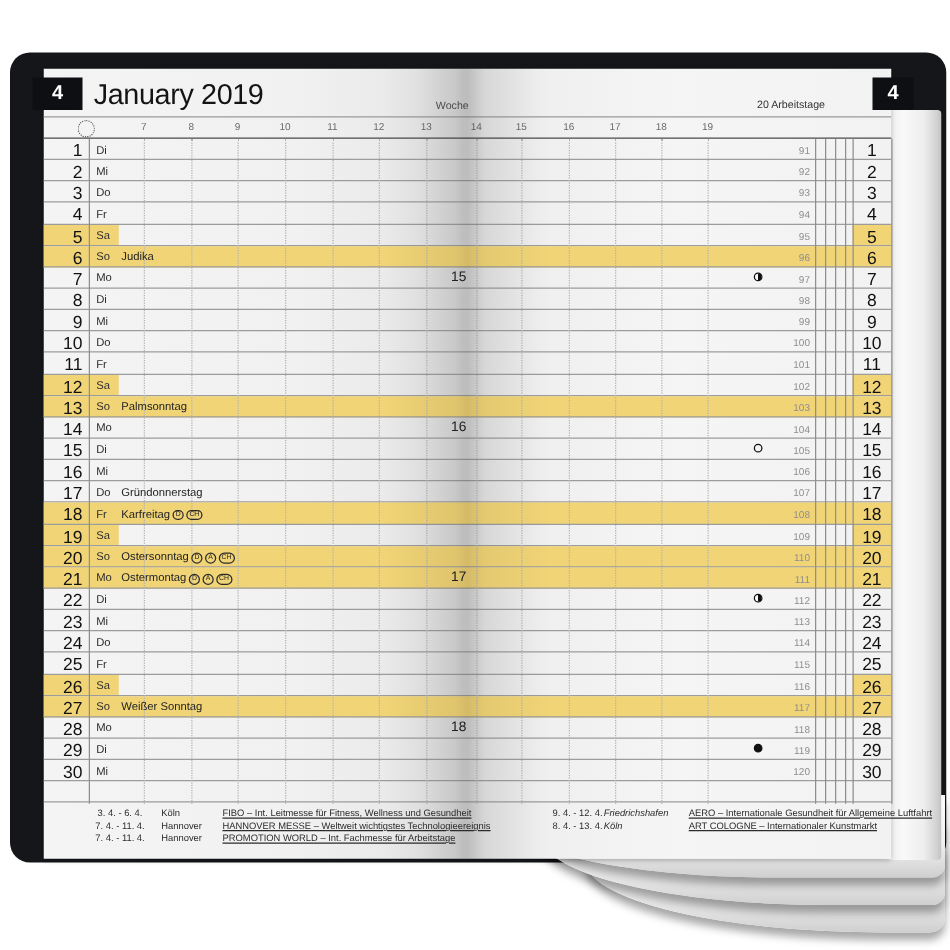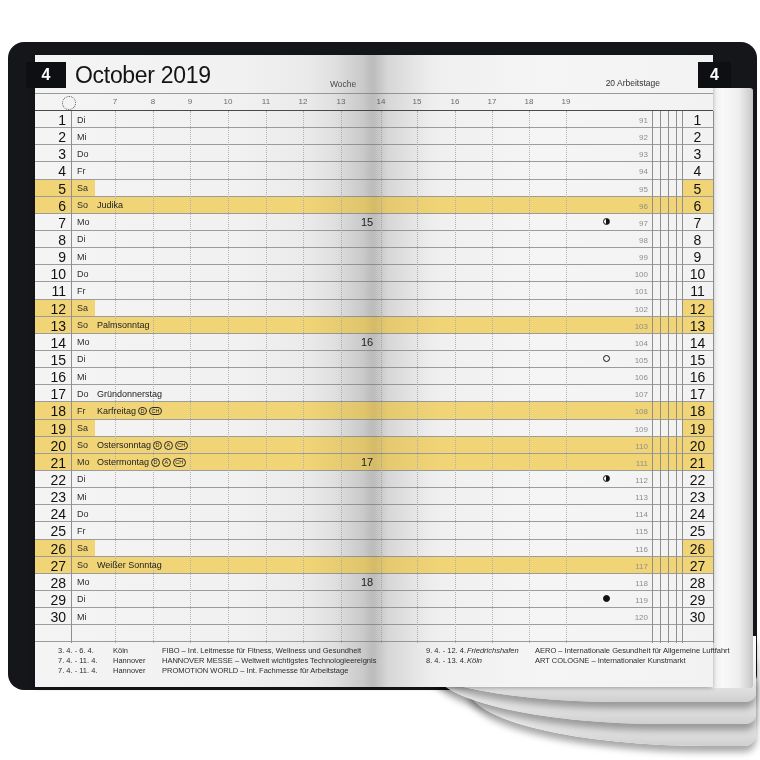--- a/index.html
+++ b/index.html
@@ -36,21 +36,21 @@
       #e2e2e2 52%,#efefef 58%,#f5f5f5 75%,#f2f2f2 100%);
     box-shadow:0 1px 4px rgba(0,0,0,0.3);}
 
   
   .month-tab{position:absolute;top:7px;height:26px;background:#0d0f12;color:#fff;
     font-size:16px;font-weight:bold;text-align:center;line-height:26px;z-index:6;}
   .month-tab.left{left:-9px;width:40px;}
   .month-tab.right{left:663px;width:33px;}
   .page-title{position:absolute;left:40px;top:7px;font-size:23px;color:#141414;
     letter-spacing:-0.3px;z-index:6;}
-  .week-col-label{position:absolute;left:295px;top:24px;width:45px;text-align:left;
+  .week-col-label{position:absolute;left:295px;top:24px;width:45px;text-align:right;
     font-size:8.5px;color:#4a4a4a;z-index:6;}
   .workdays{position:absolute;left:540px;top:23px;width:85px;text-align:right;
     font-size:8.5px;color:#333;z-index:6;}
 
   
   .hour-scale{position:absolute;left:0;top:38px;width:678px;height:17px;
     border-top:1px solid #9a9a9a;}
   .clock-icon{position:absolute;left:27px;top:2px;width:12px;height:12px;
     border:1.6px dotted #555;border-radius:50%;}
   .hour-label{position:absolute;top:3px;width:20px;margin-left:-10px;text-align:center;
@@ -88,43 +88,43 @@
   .fold{position:absolute;left:0;top:0;width:678px;height:632px;pointer-events:none;z-index:5;
     background:linear-gradient(90deg,rgba(0,0,0,0) 0%,rgba(0,0,0,0) 40%,
       rgba(0,0,0,0.07) 48.5%,rgba(0,0,0,0.12) 50%,rgba(0,0,0,0.05) 52%,
       rgba(0,0,0,0) 60%,rgba(0,0,0,0) 100%);}
 
   
   .fairs-col{position:absolute;top:591px;font-size:7.5px;color:#2b2b2b;line-height:10px;z-index:6;}
   .fairs-col.left{left:23px;}
   .fairs-col.right{left:367px;}
   .fair-line{display:flex;white-space:nowrap;}
-  .fair-dates{display:inline-block;text-align:left;flex:none;}
+  .fair-dates{display:inline-block;text-align:center;flex:none;margin-left:16px;}
   .fairs-col.left .fair-dates{width:44px;}
   .fairs-col.right .fair-dates{width:40px;padding-left:24px;}
   .fair-city{display:inline-block;flex:none;}
   .fairs-col.left .fair-city{margin-left:11px;width:44px;}
   .fairs-col.right .fair-city{margin-left:1px;width:63px;font-style:italic;}
-  .fair-event{display:inline-block;flex:none;}
+  .fair-event{display:inline-block;flex:none;text-decoration:underline;}
   .fairs-col.left .fair-event{margin-left:5px;}
   .fairs-col.right .fair-event{margin-left:5px;}
 </style>
 </head>
 <body>
 
 <div class="scene">
   <div class="cover"></div>
   <div class="curl curl-3"></div>
   <div class="curl curl-2"></div>
   <div class="curl curl-1"></div>
   <div class="side-stack"></div>
 
   <div class="page">
     <div class="month-tab left">4</div>
-    <div class="page-title">October 2019</div>
+    <div class="page-title">January 2019</div>
     <div class="week-col-label">Woche</div>
     <div class="workdays">20 Arbeitstage</div>
     <div class="month-tab right">4</div>
 
     <div class="hour-scale">
       <span class="clock-icon"></span>
 
     <span class="hour-label" style="left: 80px;">7</span>
         <span class="hour-label" style="left: 118px;">8</span>
         <span class="hour-label" style="left: 155px;">9</span>

